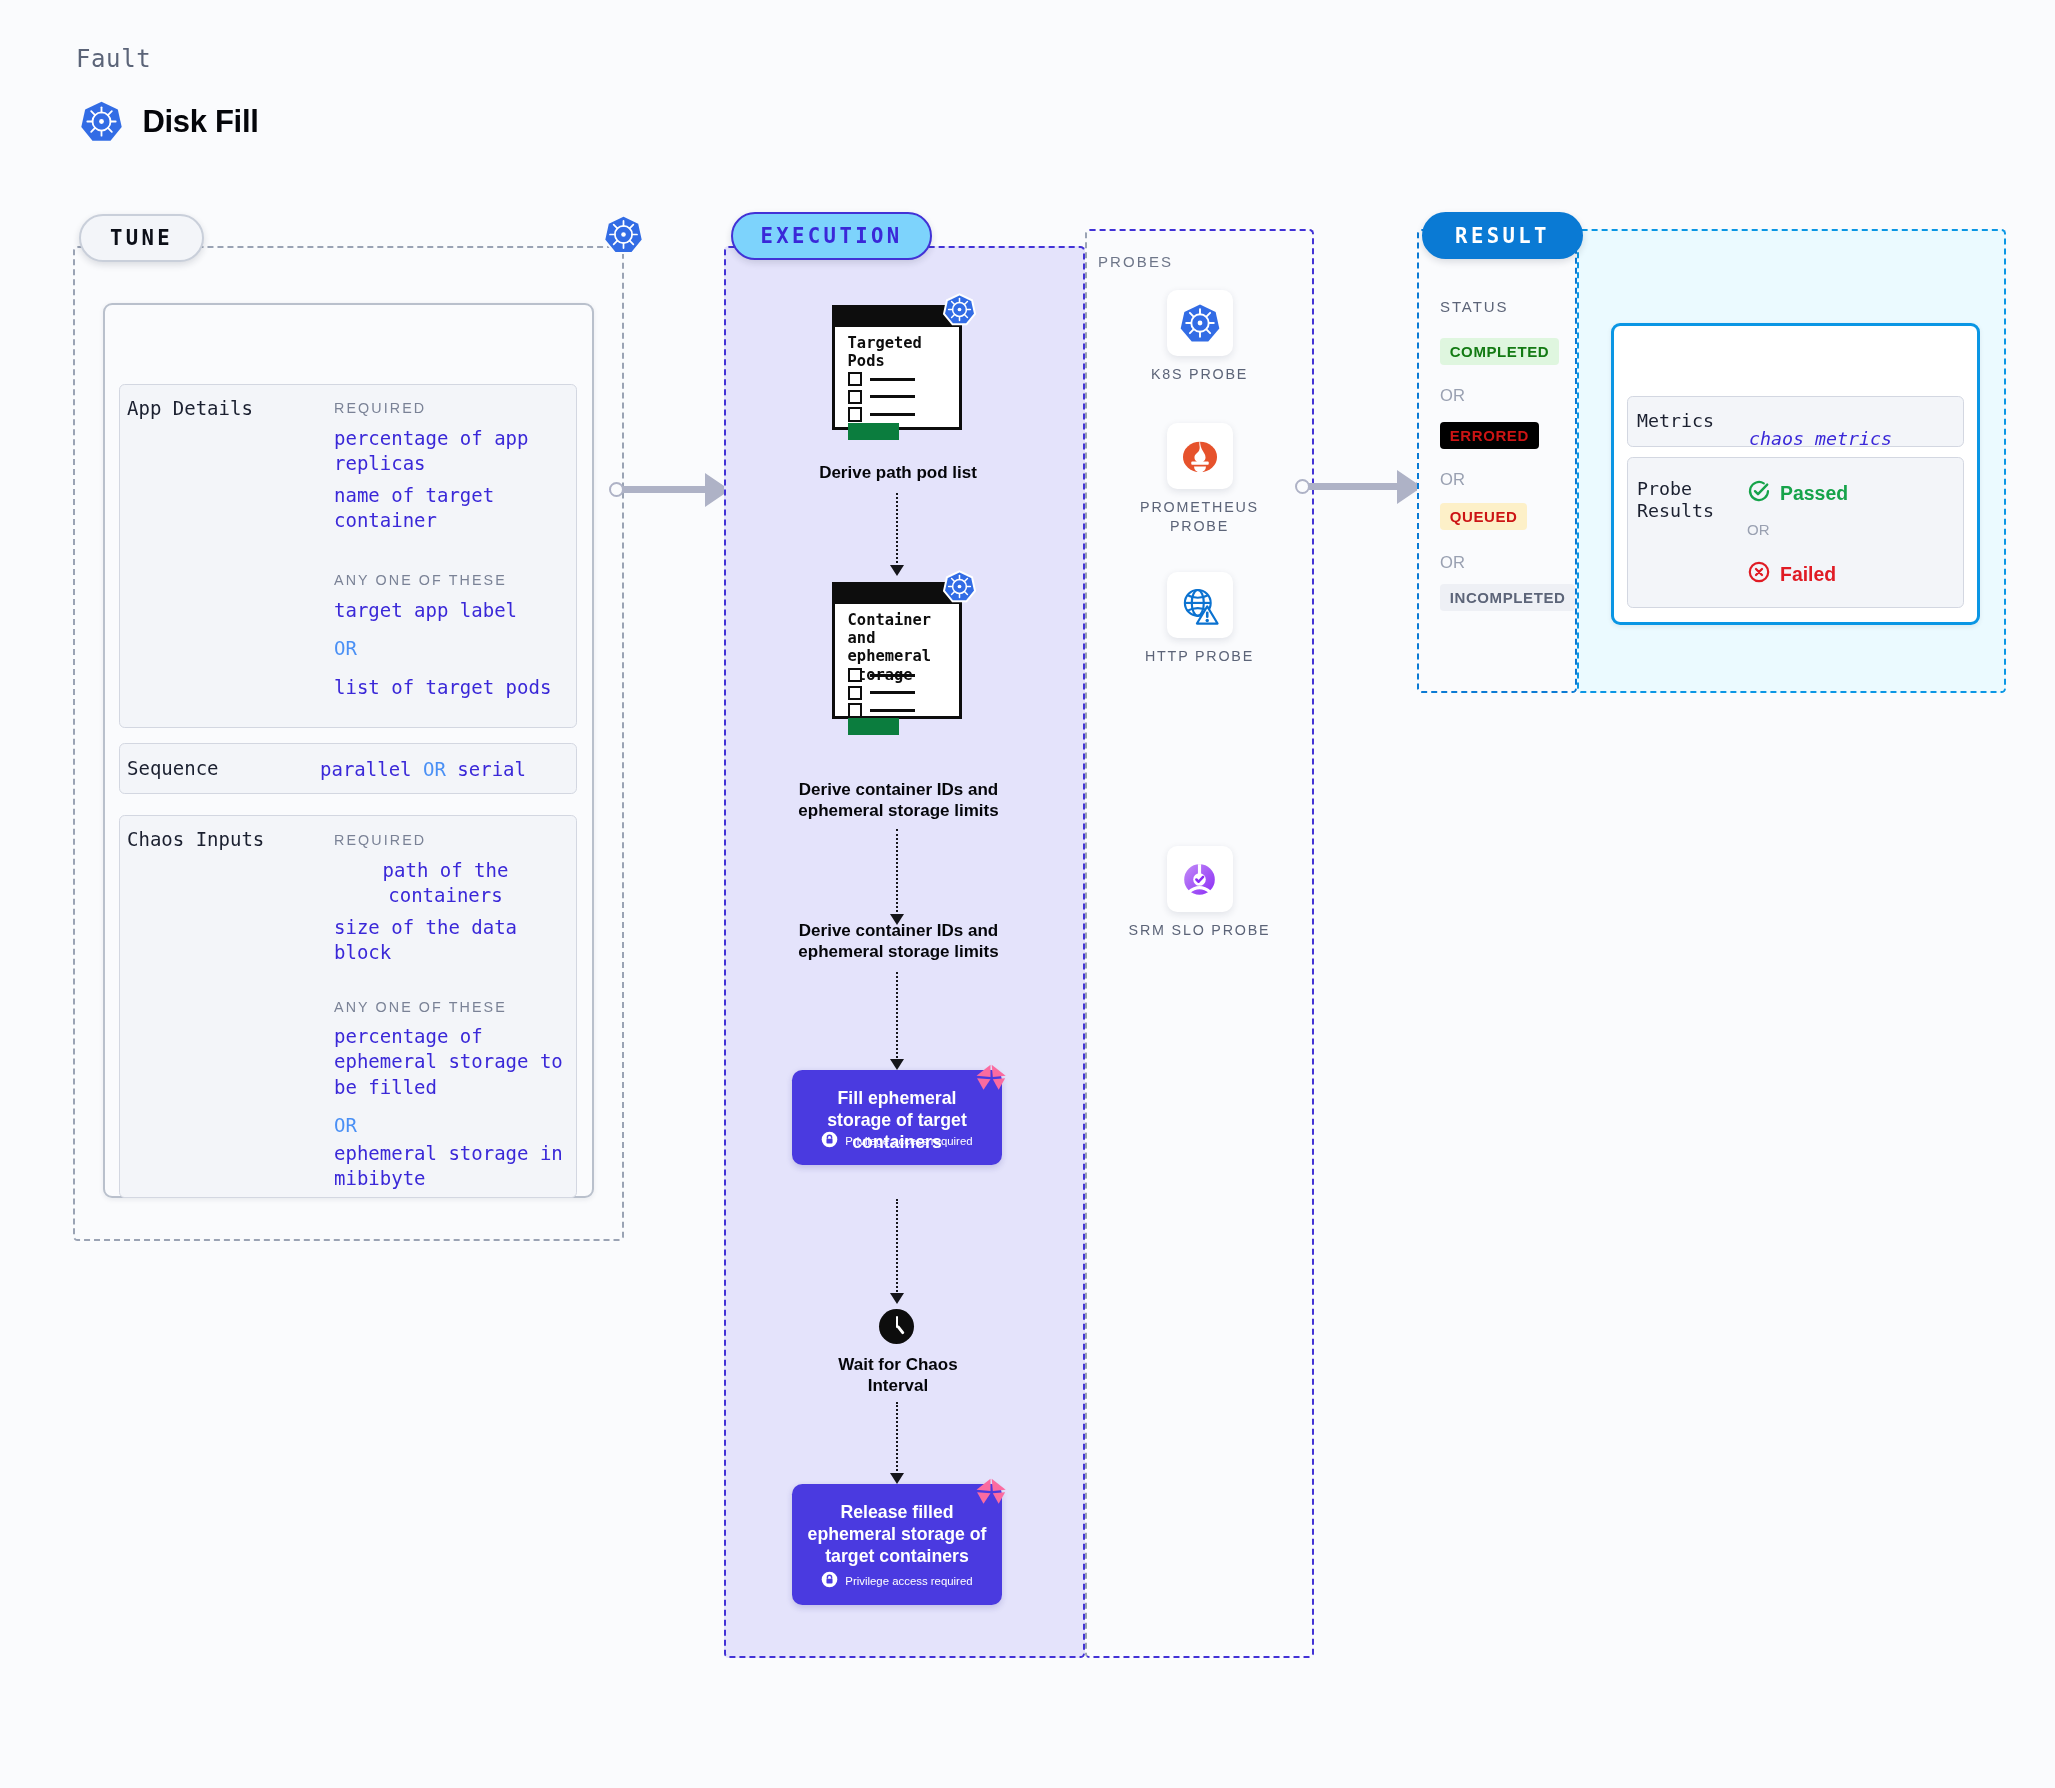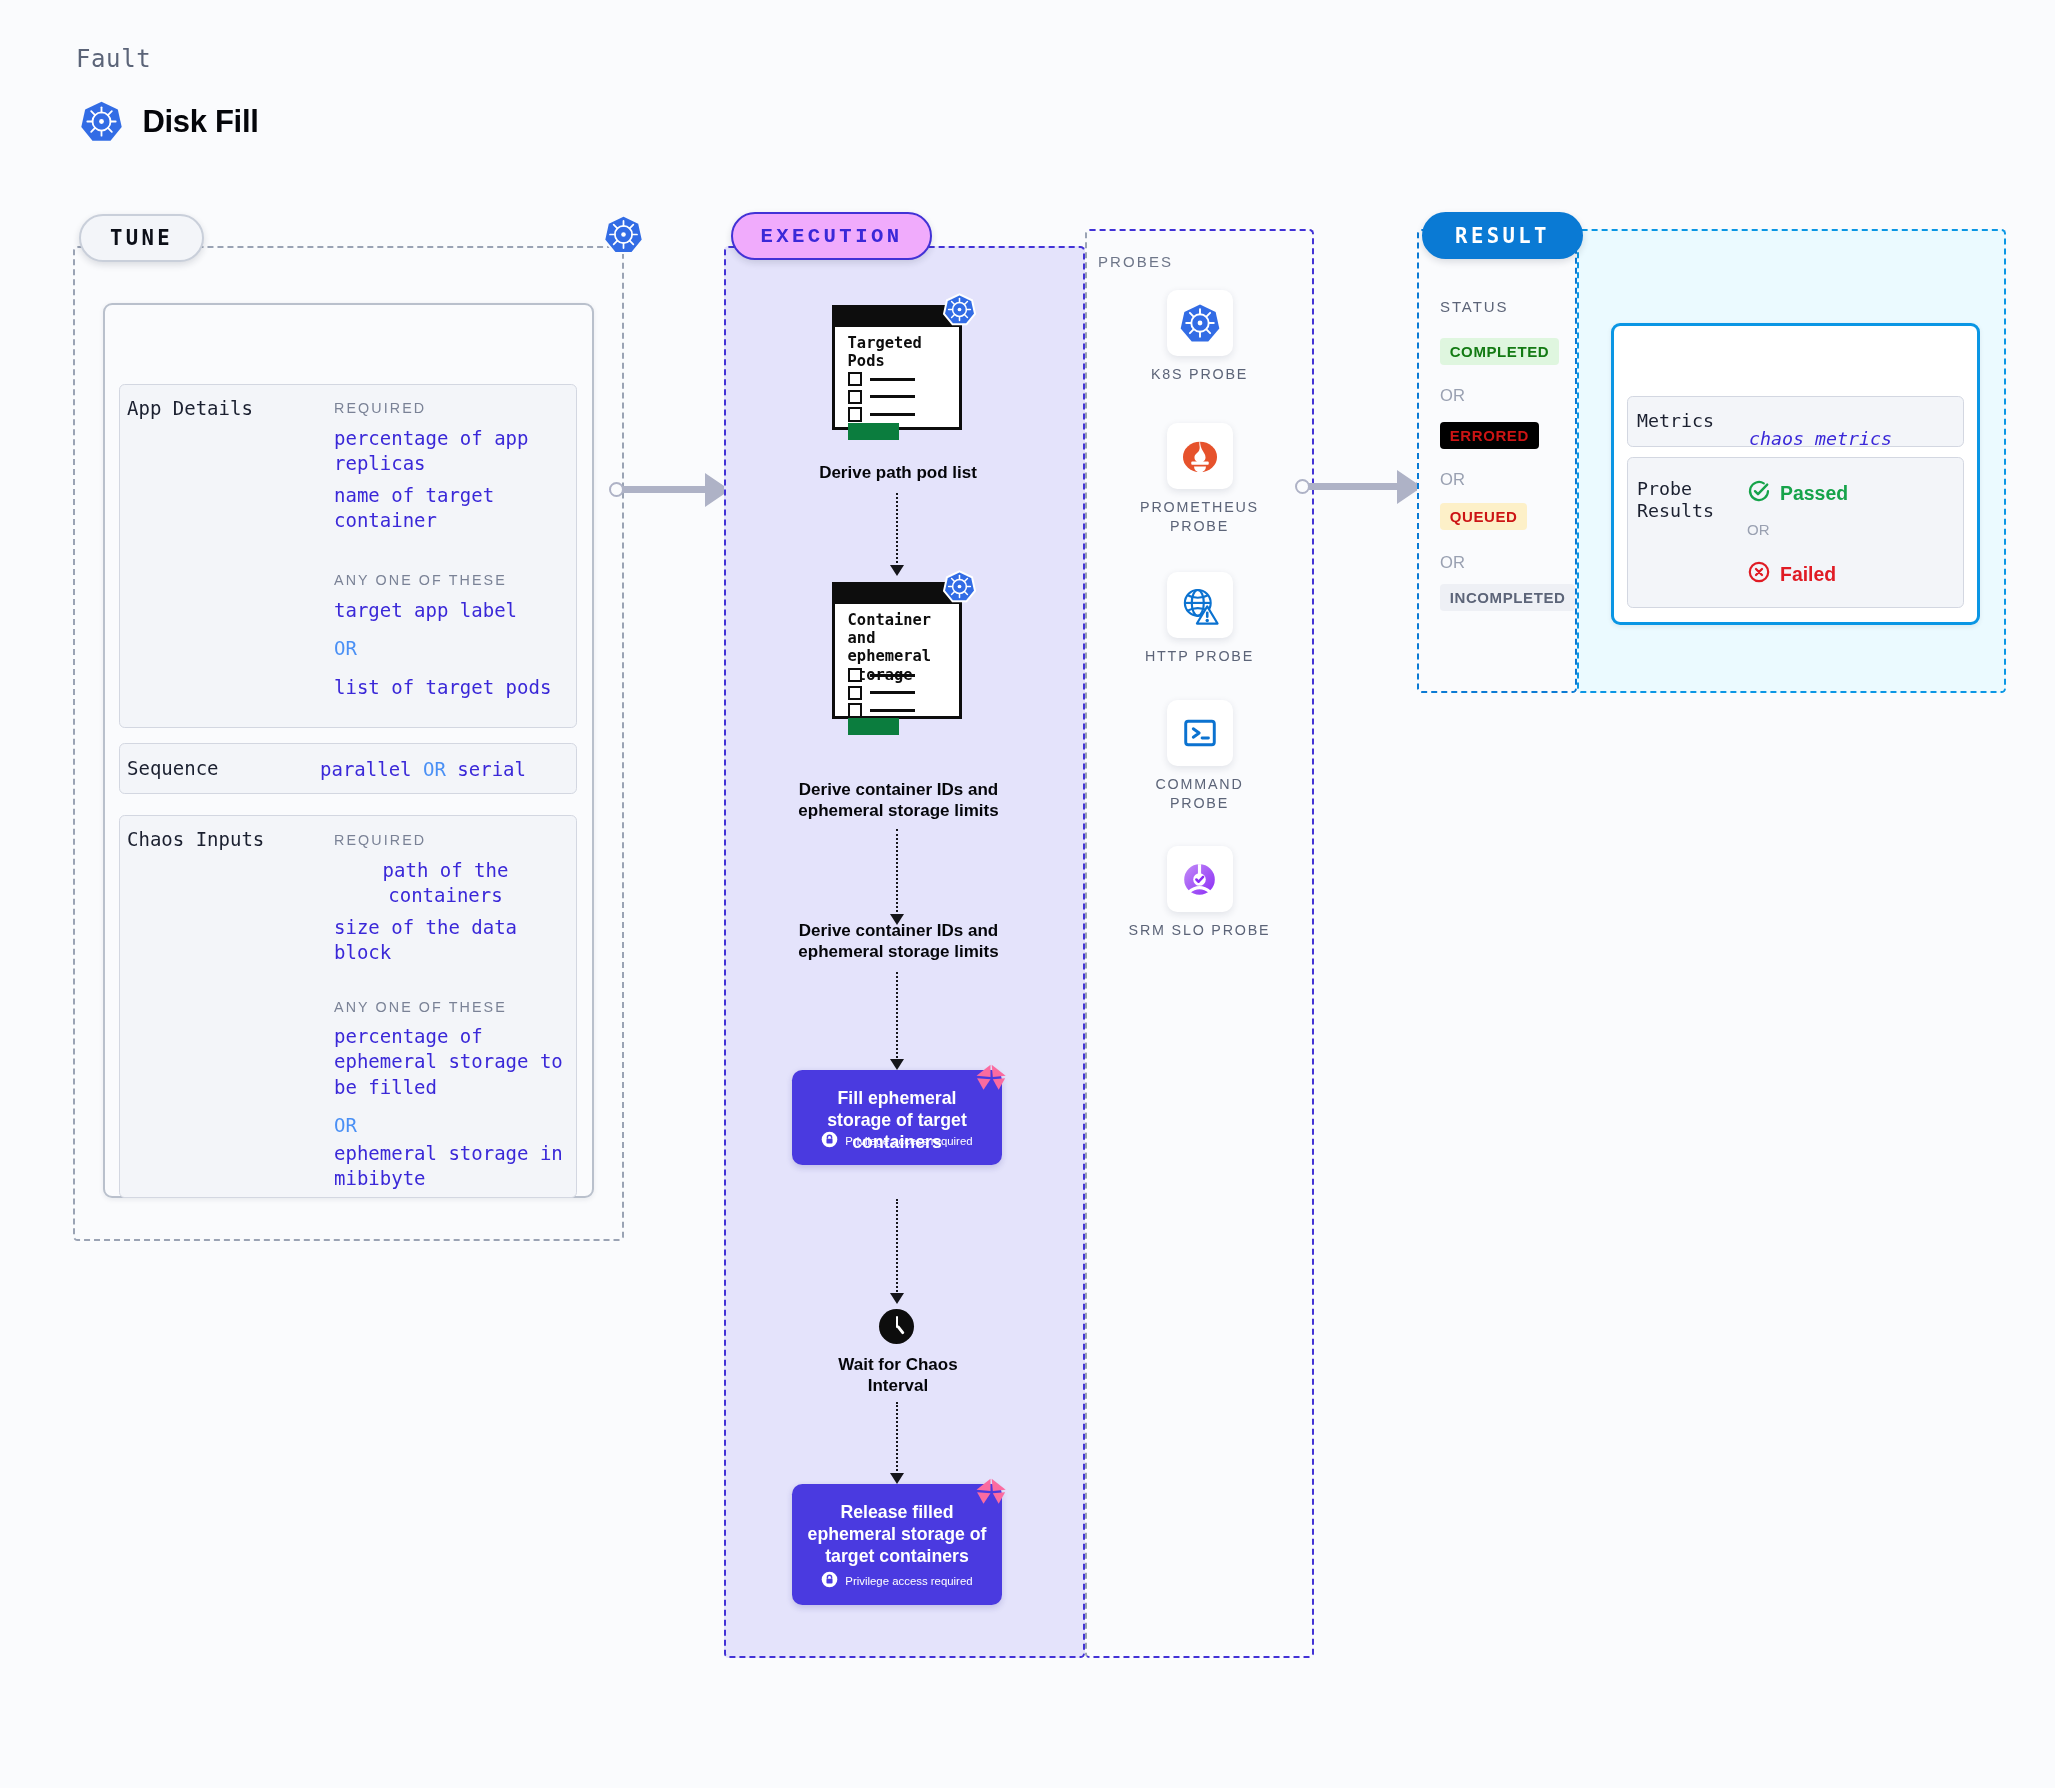--- a/index.html
+++ b/index.html
@@ -39,21 +39,21 @@
   
   .pill {
     position: absolute; z-index: 8;
     display: flex; align-items: center; justify-content: center;
     border-radius: 571px;
     font-family: "DejaVu Sans Mono", monospace;
     font-weight: bold; letter-spacing: 3.4px;
     box-shadow: 0 2.9px 7.4px rgba(20,25,50,.14);
   }
   .pill.tune { background: #f3f5f9; border: 2.3px solid #c9cfda; color: #0c0f18; }
-  .pill.exec { background: #f0abfc; border: 2.3px solid #4232d6; color: #3a28d8; font-family: Liberation Mono, monospace; }
+  .pill.exec { background: #7dd3fc; border: 2.3px solid #4232d6; color: #3a28d8; }
   .pill.result { background: #0a7ad4; border: 2.3px solid #0a7ad4; color: #ffffff; }
 
   
   .shell {
     position: absolute;
     background: #fafbfd;
     border: 2.3px solid #b9c0cc;
     border-radius: 9.1px;
     box-shadow: 0 1.7px 5.7px rgba(20,25,50,.07);
   }
@@ -488,30 +488,20 @@
           <path d="M22 62 Q46 50 70 62"></path>
         </g>
         <path d="M68 52 L92 92 H44 Z" fill="#fff" stroke="#0b72d0" stroke-width="5" stroke-linejoin="round"></path>
         <rect x="65" y="64" width="6" height="15" rx="3" fill="#0b72d0"></rect>
         <circle cx="68" cy="85" r="4" fill="#0b72d0"></circle>
       </svg>
     </div>
     <div class="nm">HTTP PROBE</div>
   </div>
 
-  <div class="probe" style="left:1128px; top:700px;">
-    <div class="ic">
-      <svg width="42" height="42" viewBox="0 0 100 100">
-        <rect x="16" y="22" width="68" height="56" rx="6" fill="none" stroke="#0b72d0" stroke-width="7"></rect>
-        <path d="M34 40 L48 50 L34 60" fill="none" stroke="#0b72d0" stroke-width="7" stroke-linecap="round" stroke-linejoin="round"></path>
-        <path d="M55 62 H70" stroke="#0b72d0" stroke-width="7" stroke-linecap="round"></path>
-      </svg>
-    </div>
-    <div class="nm">COMMAND PROBE</div>
-  </div>
 
   <div class="probe" style="left:1128px; top:846px;">
     <div class="ic">
       <svg width="45" height="45" viewBox="0 0 100 100">
         <defs>
           <linearGradient id="sg" x1="0" y1="0" x2="1" y2="1">
             <stop offset="0" stop-color="#c28cf7"></stop>
               <stop offset="1" stop-color="#8b2cf5"></stop>
           </linearGradient>
         </defs>

